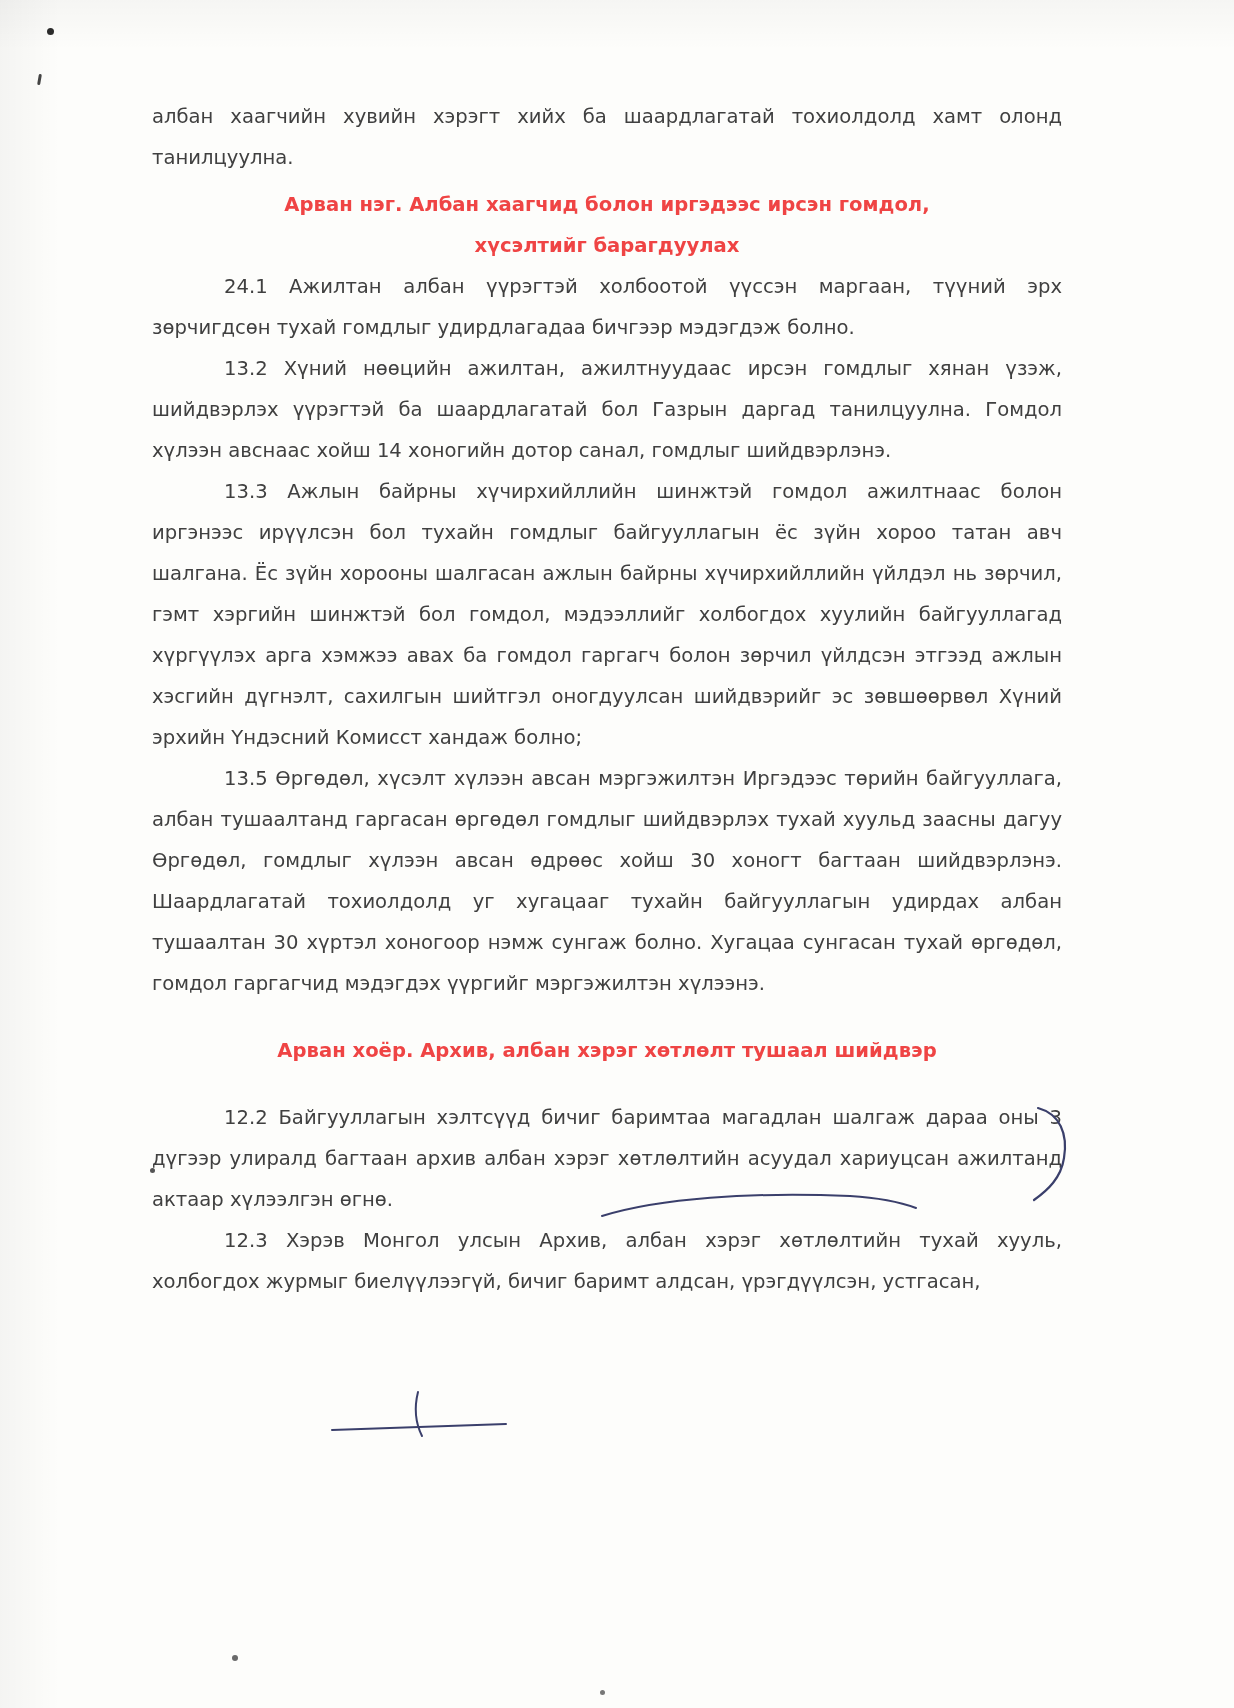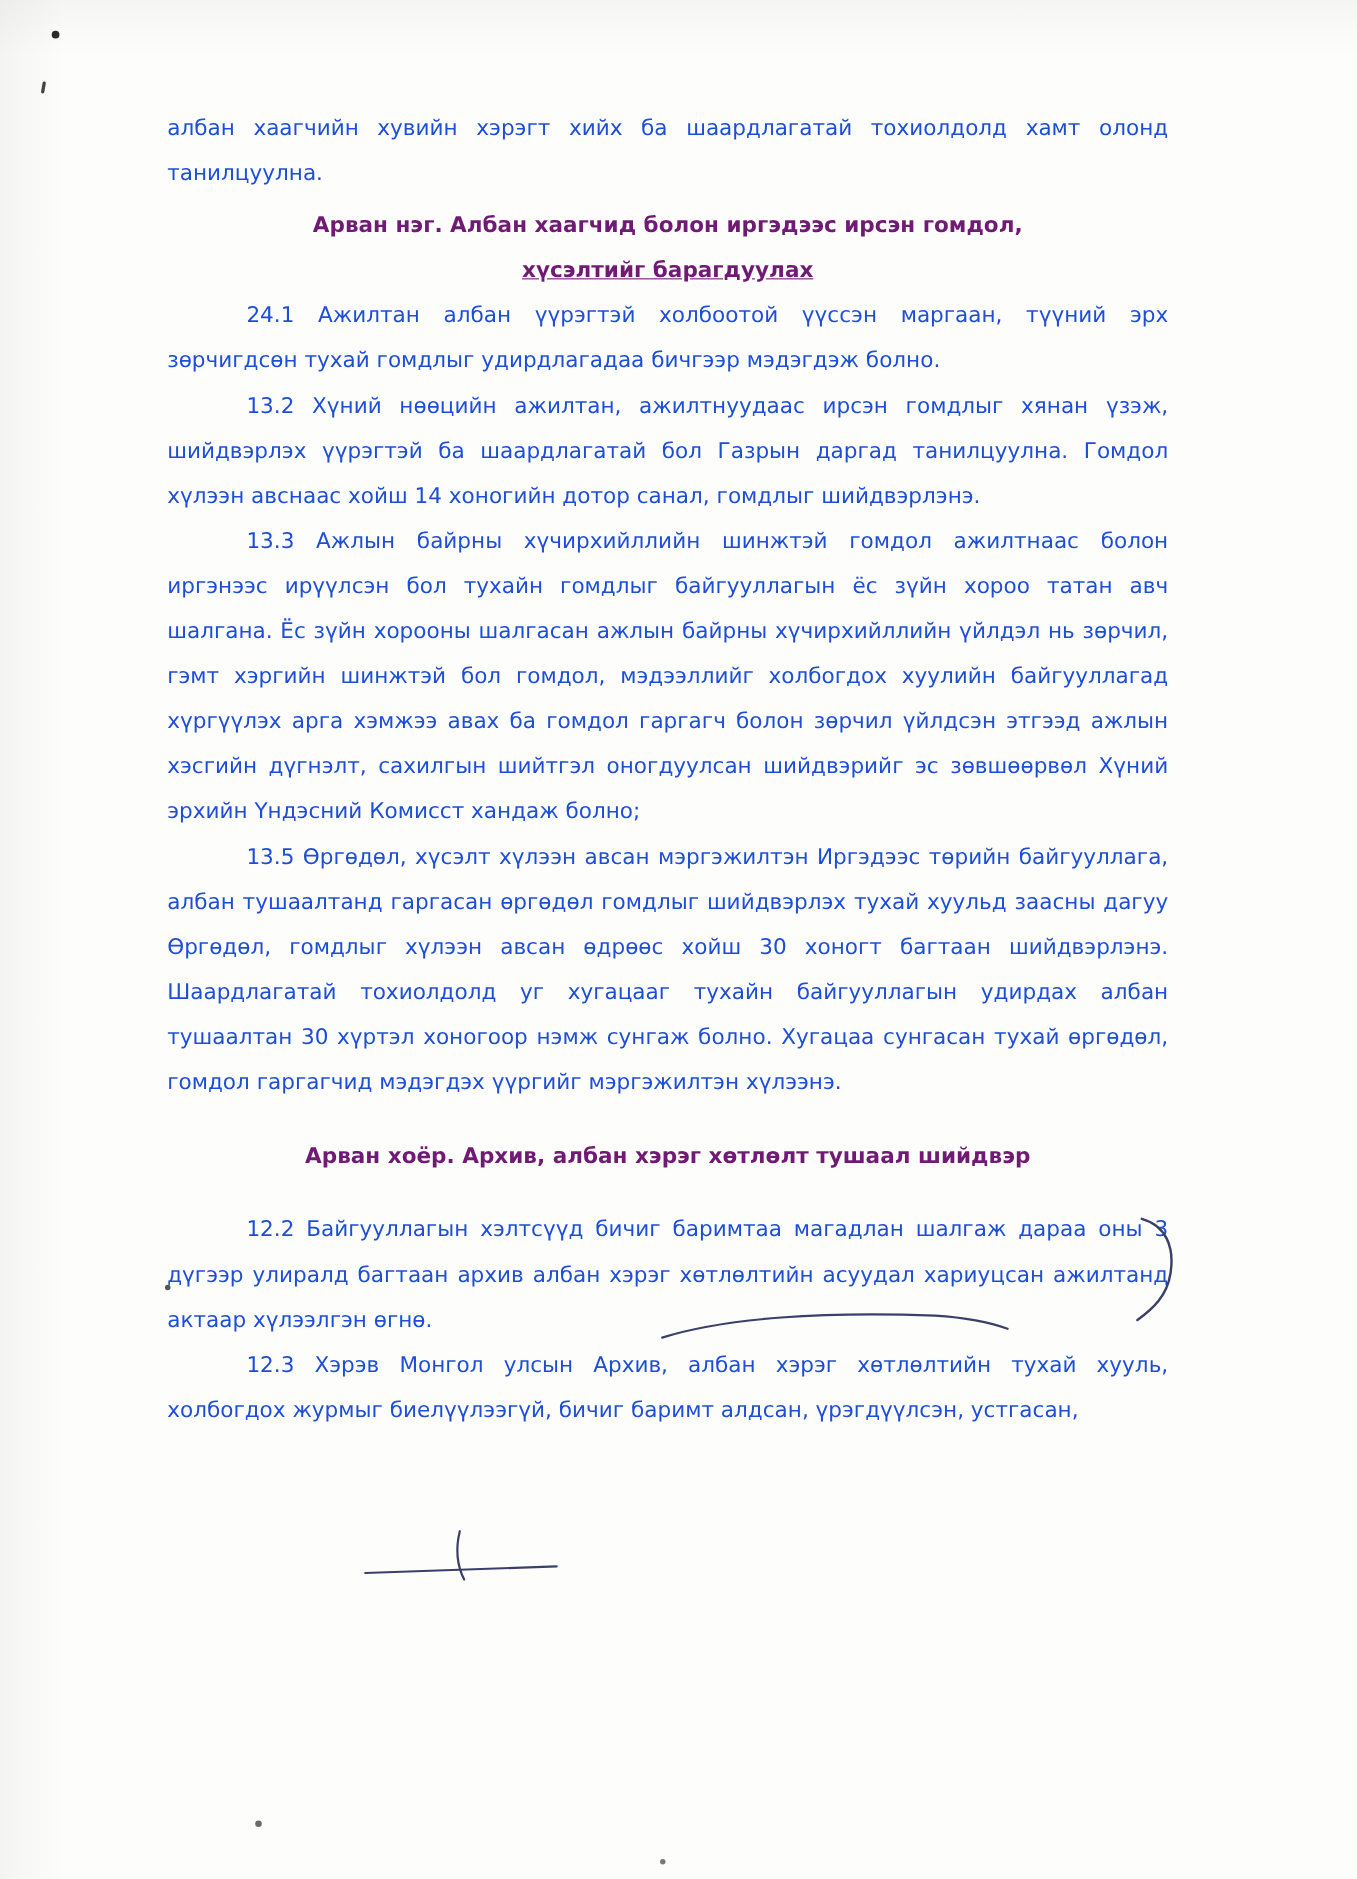--- a/index.html
+++ b/index.html
@@ -35,35 +35,34 @@
     left: 152px;
     top: 96px;
     width: 910px;
   }
   p.para {
     margin: 0 0 0 0;
     font-size: 19.6px;
     line-height: 41px;
     text-align: justify;
     text-justify: inter-word;
-    color: #1d4ed8;
+    color: #404040;
   }
   p.para.indent {
     text-indent: 72px;
   }
   .heading {
     margin: 0;
     font-size: 19.6px;
     line-height: 41px;
     font-weight: bold;
     text-align: center;
-    color: #701a75;
+    color: #ef4444;
   }
   .heading.sub {
-    text-decoration: underline;
   }
   .spacer-sm { height: 6px; }
   .spacer-md { height: 26px; }
 
   
   .speck {
     position: absolute;
     background: #2b2b2b;
     border-radius: 50%;
   }

